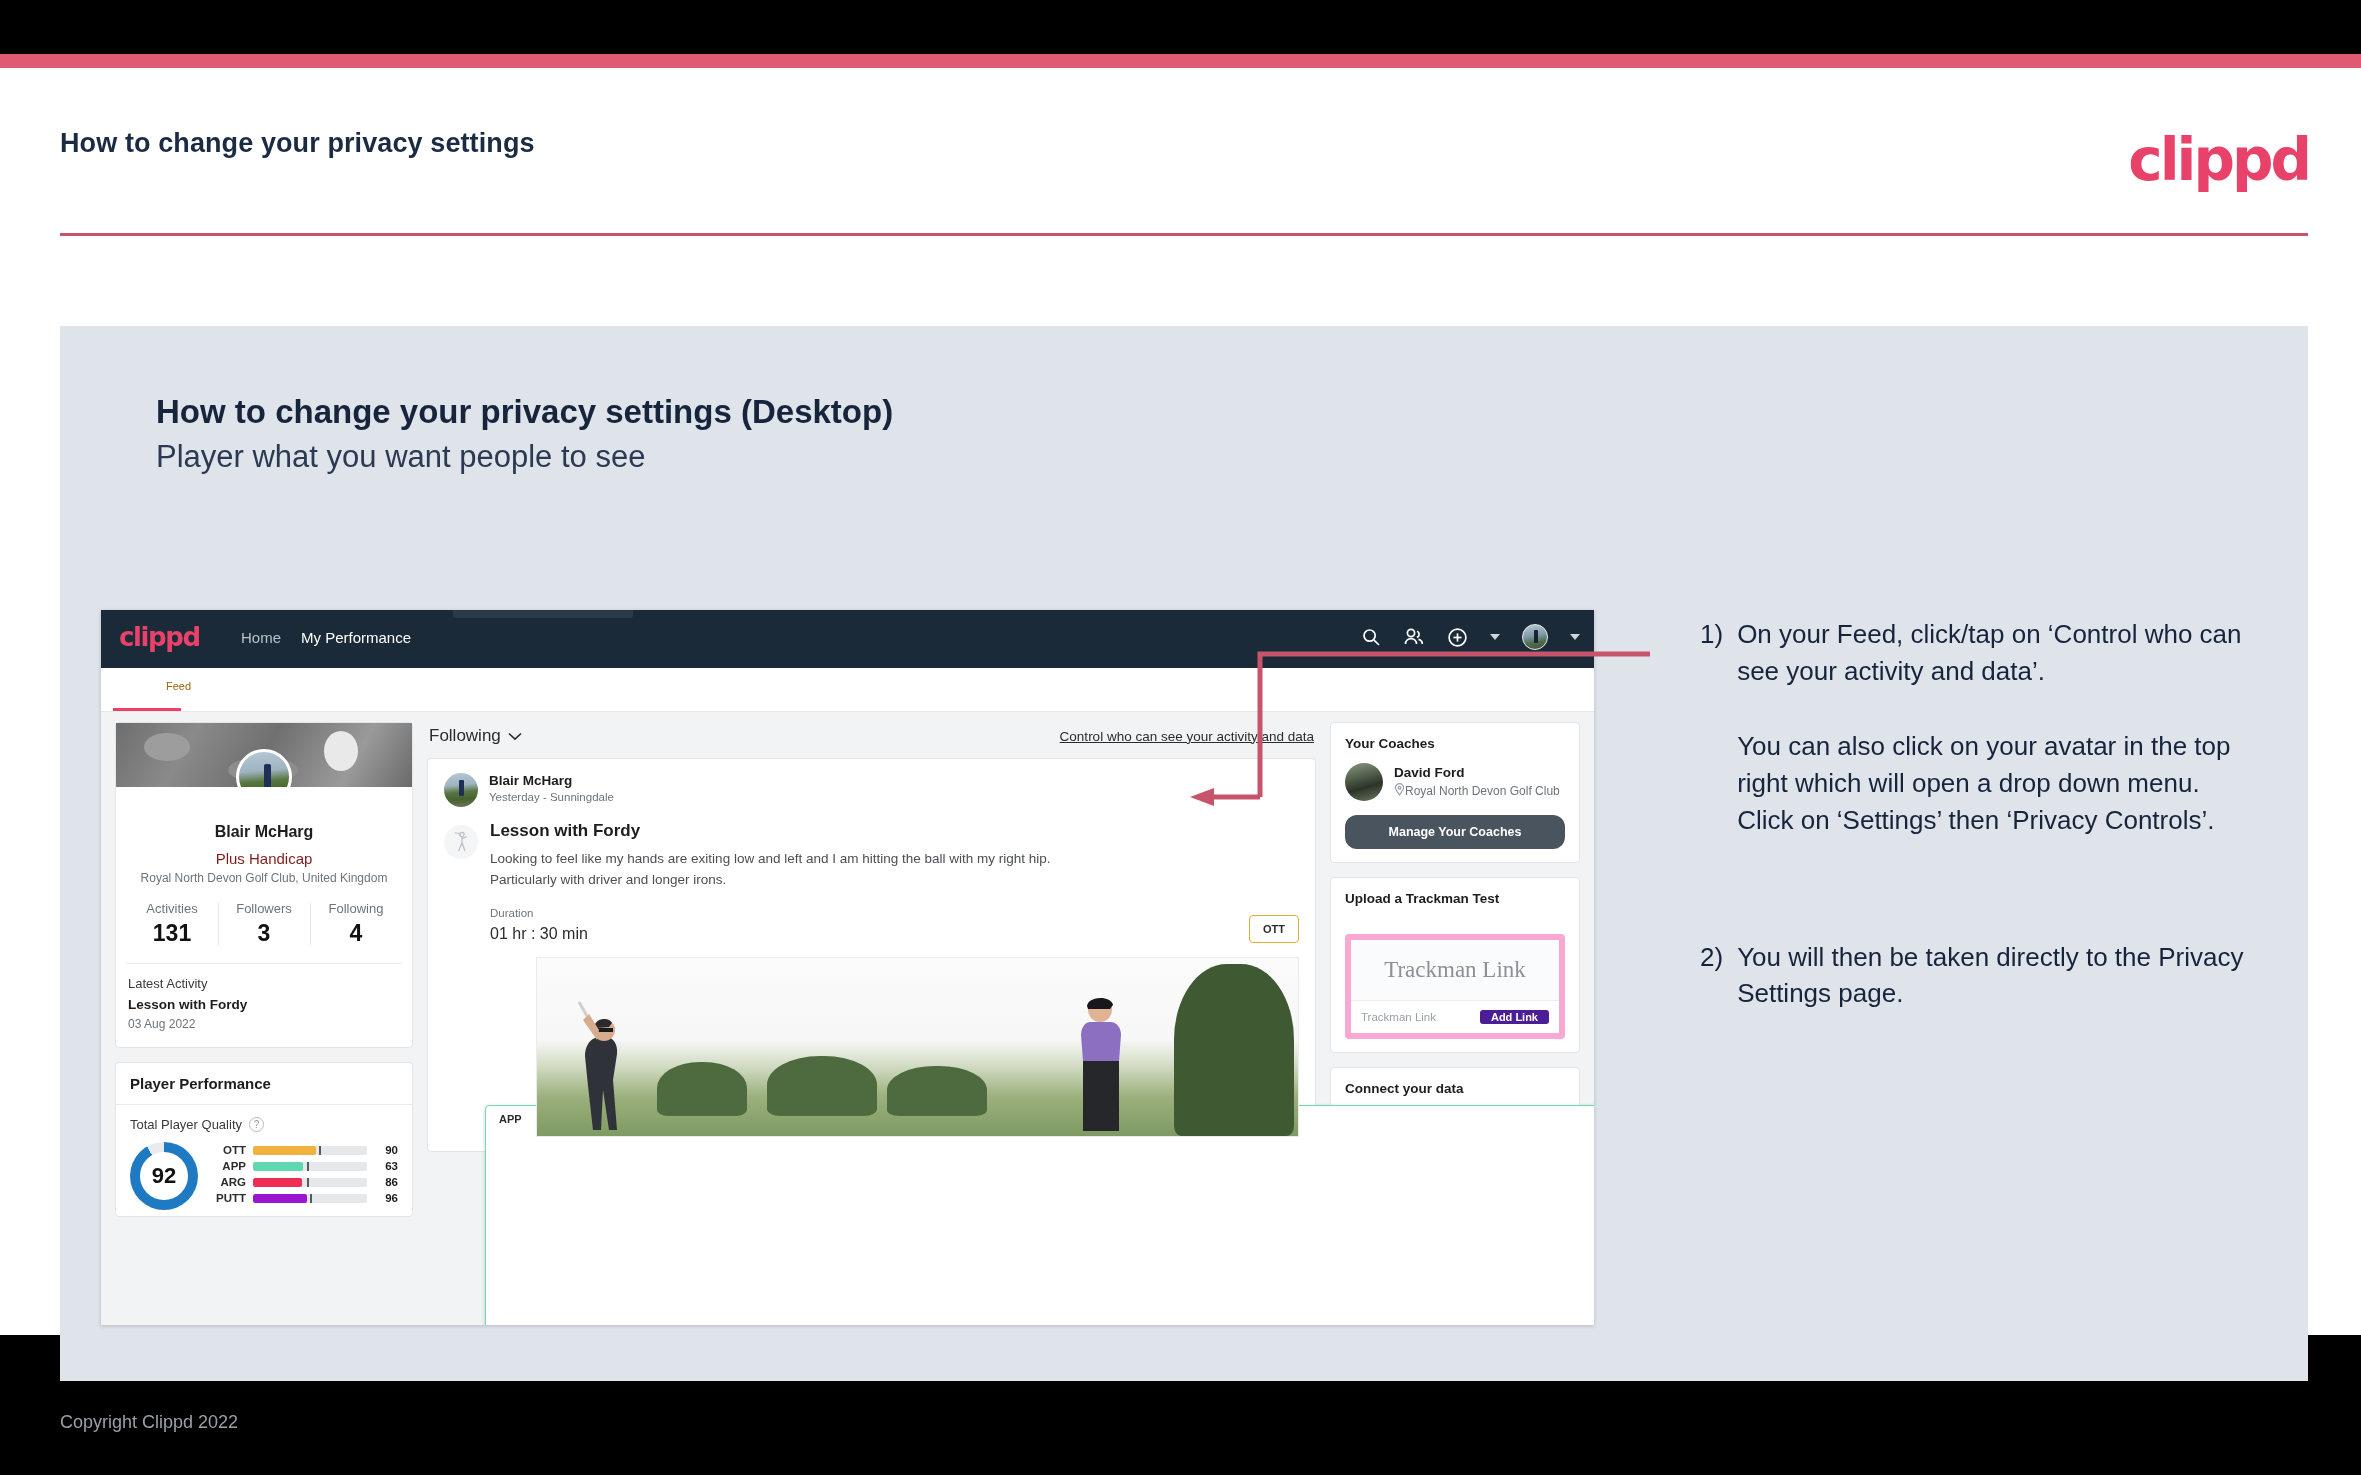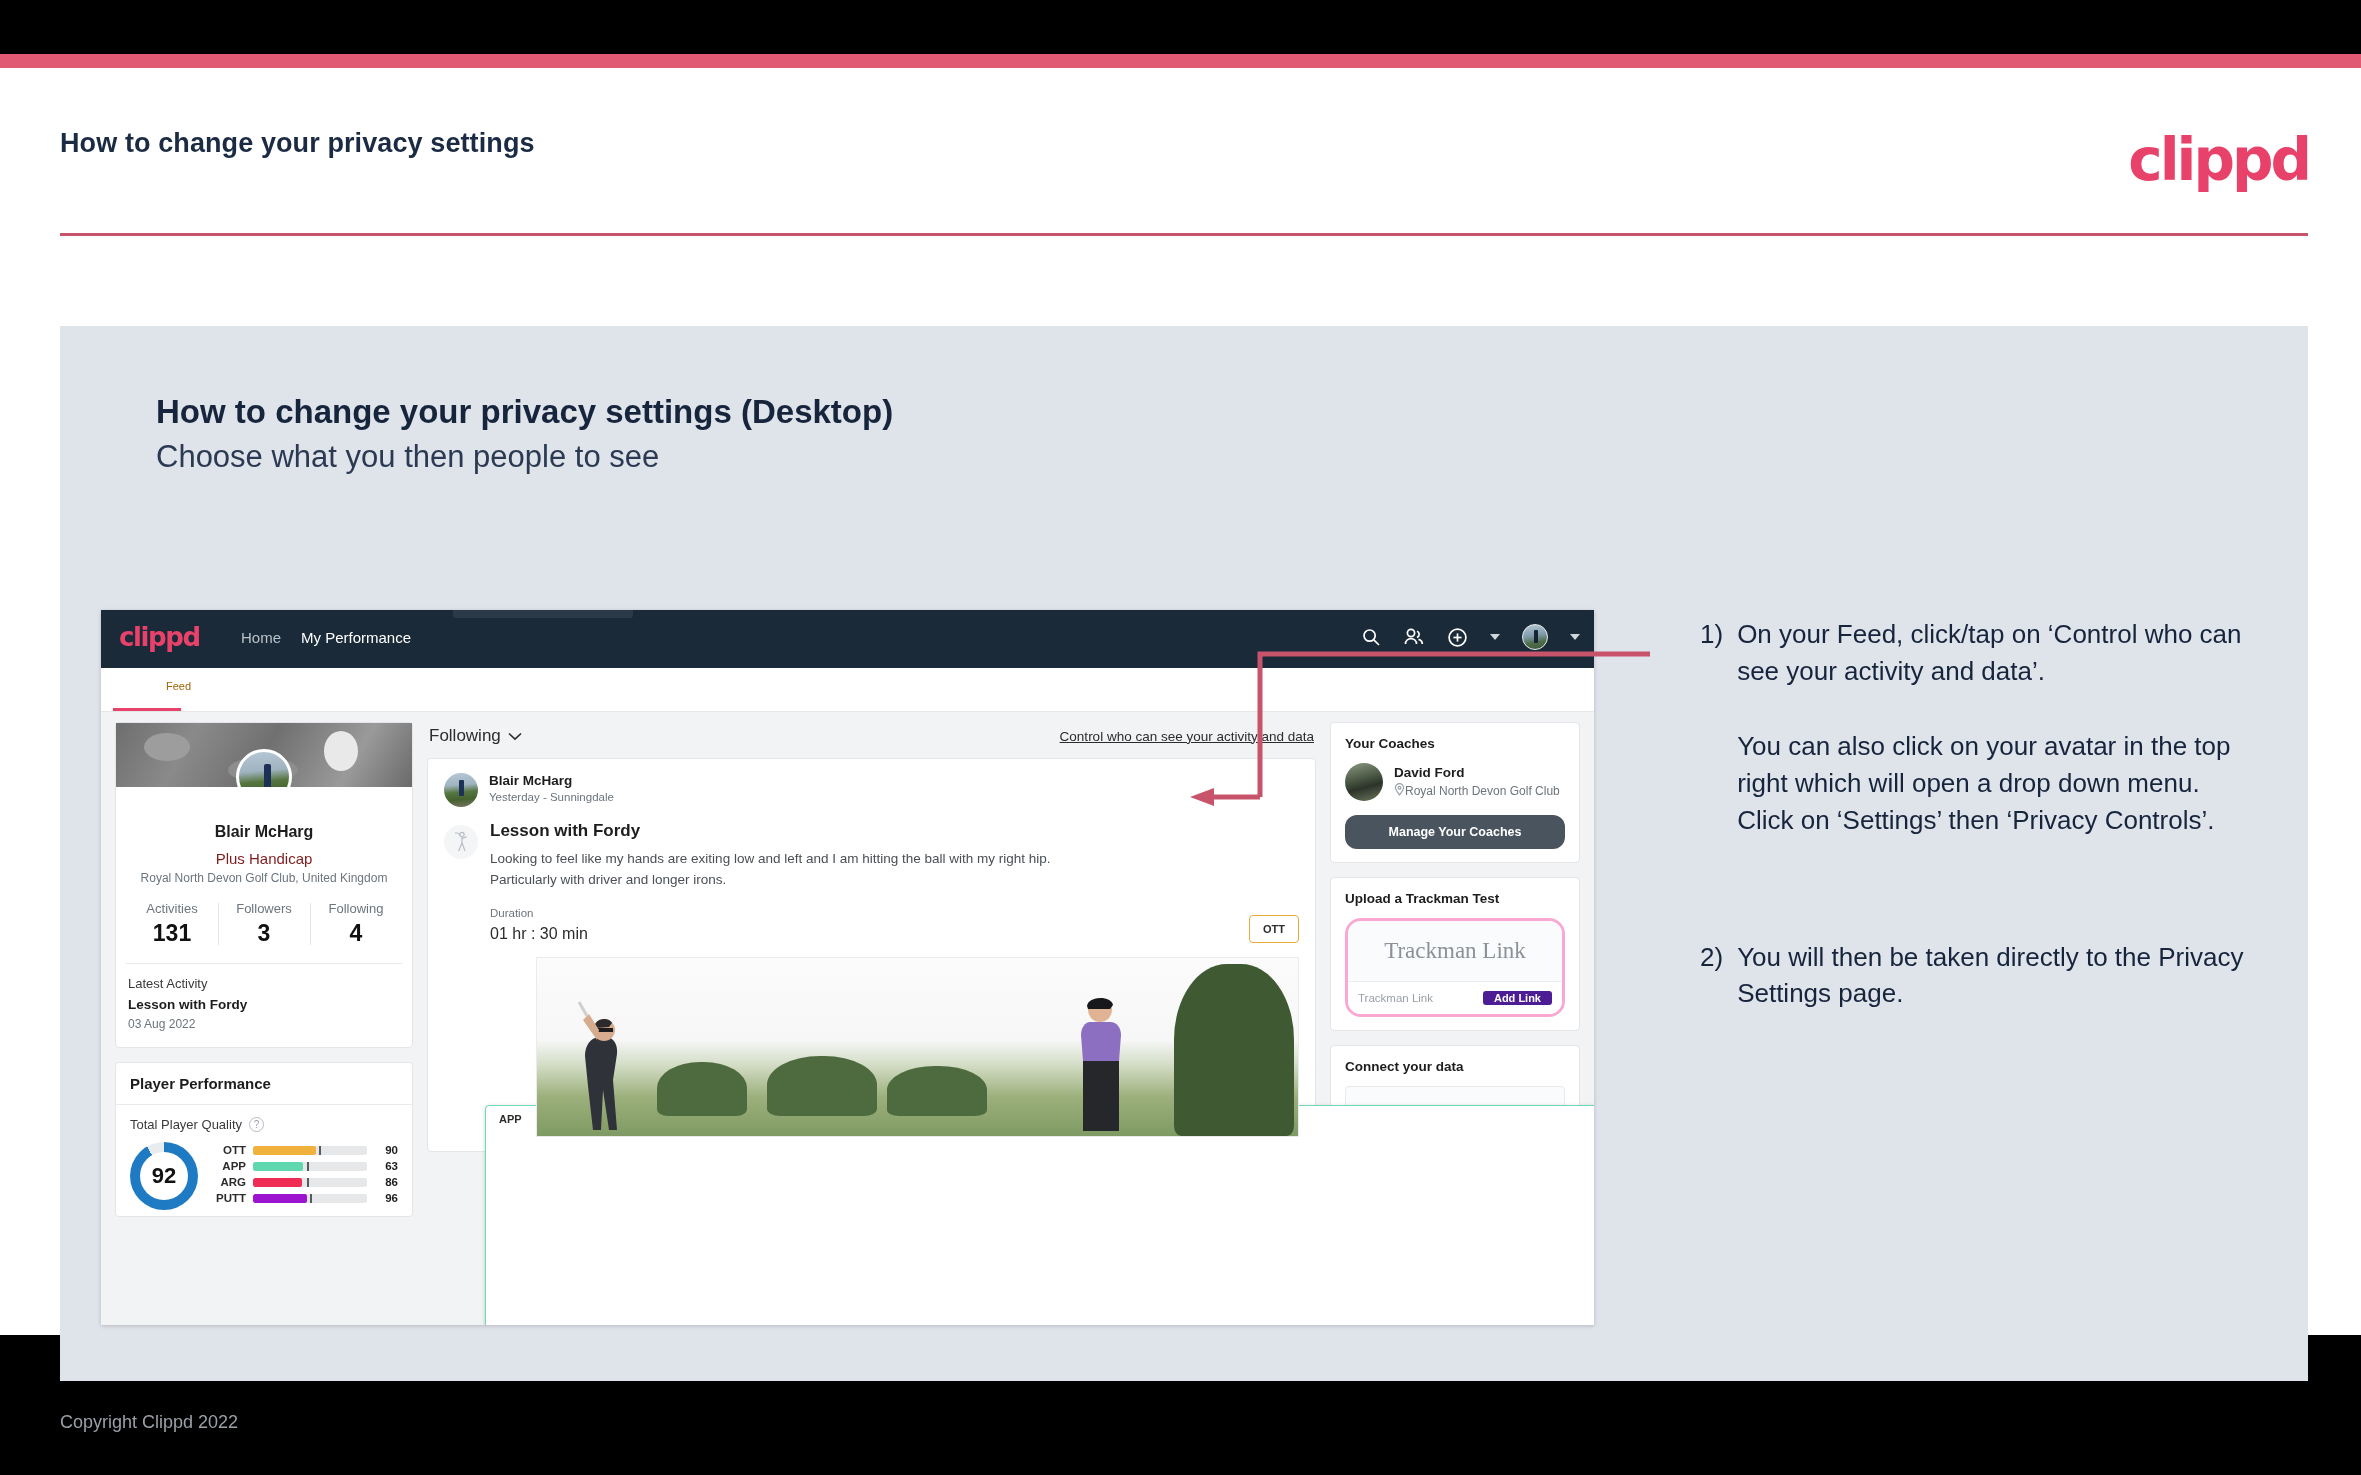--- a/index.html
+++ b/index.html
@@ -195,21 +195,21 @@
   .col-right{ width:250px; flex:none; padding-top:10px;}
   .rc { background:#fff;border:1px solid #e4e5e8;border-radius:4px; padding:13px 14px; margin-bottom:14px;}
   .rc-h{font-size:13.5px;font-weight:700;color:#1d1d1d;}
   .coach-row{display:flex;gap:11px;align-items:center;margin-top:12px;}
   .coach-av{width:38px;height:38px;border-radius:50%;flex:none;
     background:linear-gradient(165deg,#8d9b84 0%,#4c5a46 40%,#2c3329 62%,#6c7a5e 100%);}
   .coach-name{font-size:13.5px;font-weight:700;color:#1d1d1d;}
   .coach-club{font-size:12px;color:#6c757d;margin-top:3px;display:flex;align-items:center;gap:0;}
   .btn-dark{margin-top:14px;width:100%;background:#4a545e;color:#fff;border:none;border-radius:12px;
     padding:10px 0;font-size:12.5px;font-weight:700;font-family:inherit;cursor:pointer;}
-  .tm-box{margin-top:12px;border:3px solid #f9a8d4;border-radius:16px;overflow:hidden;}
+  .tm-box{margin-top:28px;border:6px solid #f9a8d4;border-radius:4px;overflow:hidden;}
   .tm-logo{background:#fafbfc;height:60px;display:flex;align-items:center;justify-content:center;
     font-family:"Liberation Serif", serif;font-size:23px;color:#8b9198;}
   .tm-in{display:flex;align-items:center;justify-content:space-between;gap:8px;padding:9px 10px;border-top:1px solid #eceded;background:#fff;}
   .tm-ph{font-size:11.5px;color:#9aa0a8;}
   .btn-add{background:#4c1d95;color:#fff;border:none;border-radius:3px;padding:1px 11px;font-size:11px;font-weight:700;font-family:inherit;cursor:pointer;}
   .arccos-box{margin-top:12px;border:1px solid #e8e9eb;border-radius:4px;background:#fafbfc;height:58px;
     display:flex;align-items:center;justify-content:center;font-family:"Liberation Serif", serif;
     font-size:24px;font-weight:700;color:#151515;}
 
   
@@ -236,21 +236,21 @@
 
   <div class="page">
 
     <div class="hdr-title">How to change your privacy settings</div>
     <div class="logo">clippd</div>
     <div class="hdr-rule"></div>
 
     <div class="panel">
 
       <div class="panel-title">How to change your privacy settings (Desktop)</div>
-      <div class="panel-sub">Choose what you then people to see</div>
+      <div class="panel-sub">Player what you want people to see</div>
 
       <div class="app">
 
         <div class="app-navbar">
           <div class="nav-ghost"></div>
           <div class="nav-logo">clippd</div>
           <div class="nav-link home">Home</div>
           <div class="nav-link perf">My Performance</div>
           <div class="nav-icons">
             <span>

